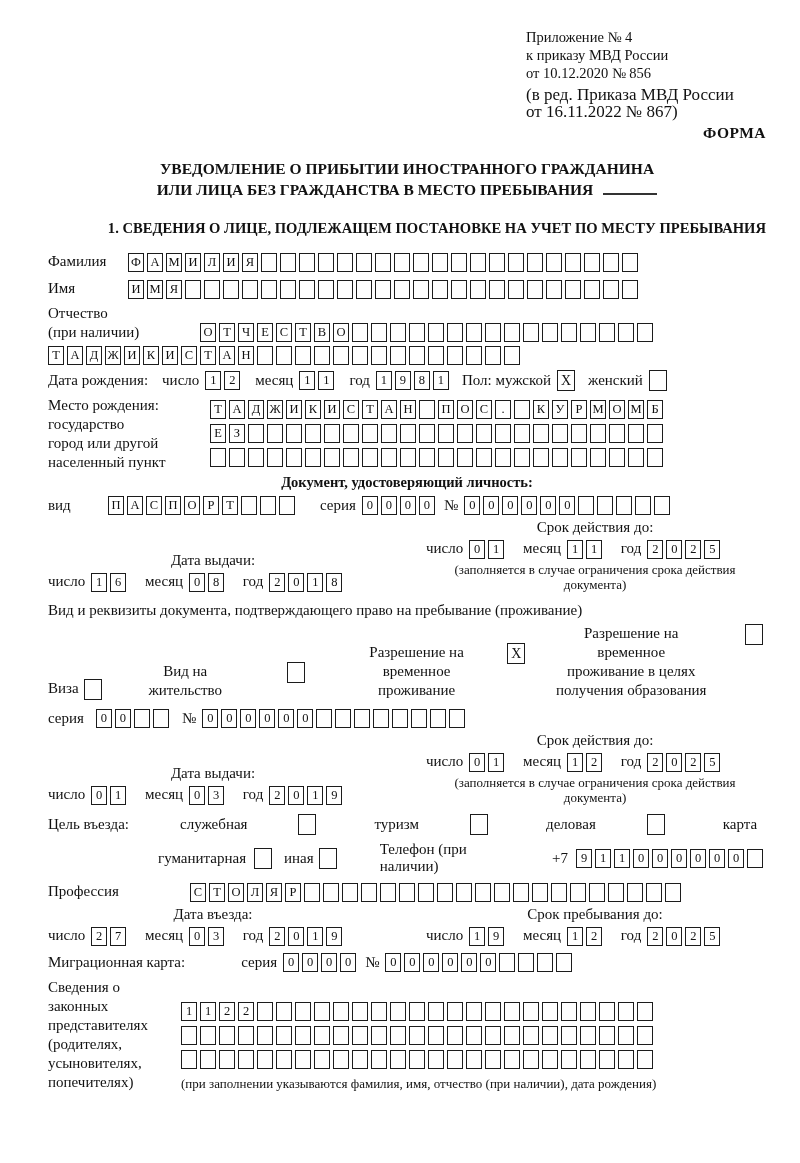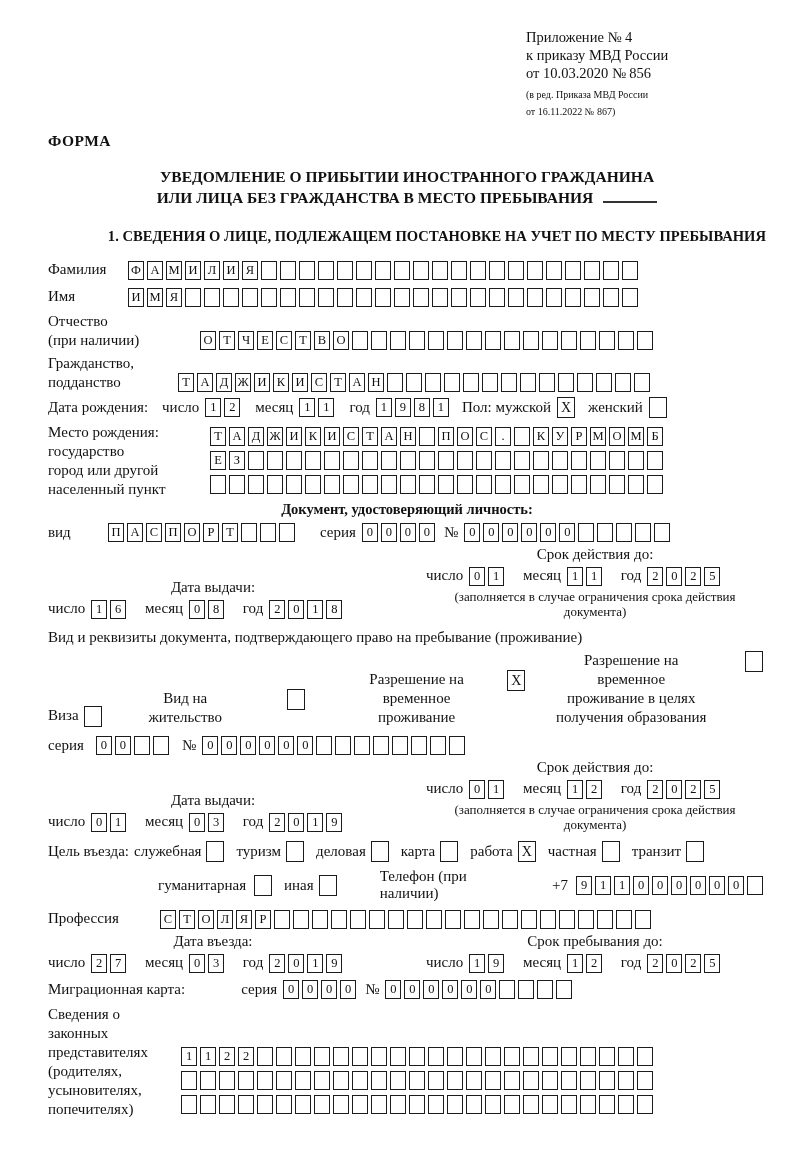--- a/index.html
+++ b/index.html
@@ -4,22 +4,22 @@
 <style>
   * { box-sizing: border-box; margin: 0; padding: 0; }
   body { background: #888; }
   .page {
     width: 800px; height: 1163px; background: #ffffff; color: #111;
     font-family: "Liberation Serif", "DejaVu Serif", serif;
     position: relative; margin: 0 auto; overflow: hidden;
     padding: 28px 34px 0 48px; font-size: 15px;
   }
   .annex { margin-left: 478px; font-size: 14.5px; line-height: 18px; }
-  .annex .ed { font-size: 10px; line-height: 17px; margin-top: 4px; }
-  .form-word { text-align: left; font-weight: bold; margin-top: 12px; font-size: 15.5px; letter-spacing: .5px; }
+  .annex .ed { font-size: 17px; line-height: 17px; margin-top: 4px; }
+  .form-word { text-align: right; font-weight: bold; margin-top: 4px; font-size: 15.5px; letter-spacing: .5px; }
   .title { text-align: center; font-weight: bold; font-size: 15.5px; line-height: 21px; margin-top: 16px; }
   .t-underline { display:inline-block; width: 54px; border-bottom: 2.5px solid #333; height: 12px; margin-left: 10px; }
   .sec-heading { text-align: right; font-weight: bold; font-size: 14.6px; margin-top: 20px; }
 
   .row { display: flex; align-items: flex-end; margin-top: 6px; }
   .lbl { flex: none; line-height: 21px; }
   .lbl2 { flex: none; line-height: 19px; }
   .boxes { white-space: nowrap; display: inline-block; }
   .cell {
     display: inline-block; width: 16px; height: 19px; border: 1.6px solid #1c1c1c;
@@ -45,21 +45,21 @@
   .rep-note { font-size: 13px; margin-top: 7px; text-align: center; }
 </style>
 </head>
 <body>
 
 <div class="page">
 
   <div class="annex">
     <div>Приложение № 4</div>
     <div>к приказу МВД России</div>
-    <div>от 10.03.2020 № 856</div>
+    <div>от 10.12.2020 № 856</div>
     <div class="ed">
       <div>(в ред. Приказа МВД России</div>
       <div>от 16.11.2022 № 867)</div>
     </div>
   </div>
 
   <div class="form-word">ФОРМА</div>
 
   <div class="title">
     <div>УВЕДОМЛЕНИЕ О ПРИБЫТИИ ИНОСТРАННОГО ГРАЖДАНИНА</div>
@@ -82,24 +82,20 @@
 
   <div class="row" style="margin-top:5px;">
     <span class="lbl2" style="width:152px;">
       <div>Отчество</div>
       <div>(при наличии)</div>
     </span>
     <span class="boxes"><span class="cell">О</span><span class="cell">Т</span><span class="cell">Ч</span><span class="cell">Е</span><span class="cell">С</span><span class="cell">Т</span><span class="cell">В</span><span class="cell">О</span><span class="cell"></span><span class="cell"></span><span class="cell"></span><span class="cell"></span><span class="cell"></span><span class="cell"></span><span class="cell"></span><span class="cell"></span><span class="cell"></span><span class="cell"></span><span class="cell"></span><span class="cell"></span><span class="cell"></span><span class="cell"></span><span class="cell"></span><span class="cell"></span></span>
   </div>
 
   <div class="row" style="margin-top:4px;">
-    <span class="lbl2" style="width:130px;">
-      <div>Гражданство,</div>
-      <div>подданство</div>
-    </span>
     <span class="boxes"><span class="cell">Т</span><span class="cell">А</span><span class="cell">Д</span><span class="cell">Ж</span><span class="cell">И</span><span class="cell">К</span><span class="cell">И</span><span class="cell">С</span><span class="cell">Т</span><span class="cell">А</span><span class="cell">Н</span><span class="cell"></span><span class="cell"></span><span class="cell"></span><span class="cell"></span><span class="cell"></span><span class="cell"></span><span class="cell"></span><span class="cell"></span><span class="cell"></span><span class="cell"></span><span class="cell"></span><span class="cell"></span><span class="cell"></span><span class="cell"></span></span>
   </div>
 
   <div class="row" style="margin-top:5px; align-items:center;">
     <span class="lbl">Дата рождения:</span>
     <span class="sl" style="margin-left:14px;">число</span>
     <span class="boxes"><span class="cell">1</span><span class="cell">2</span></span>
     <span class="sl">месяц</span>
     <span class="boxes"><span class="cell">1</span><span class="cell">1</span></span>
     <span class="sl">год</span>
@@ -203,21 +199,21 @@
       <div class="dg-title">Срок действия до:</div>
       <div class="dg-row">
         <span class="sl">число</span><span class="boxes"><span class="cell">0</span><span class="cell">1</span></span>
         <span class="sl">месяц</span><span class="boxes"><span class="cell">1</span><span class="cell">2</span></span>
         <span class="sl">год</span><span class="boxes"><span class="cell">2</span><span class="cell">0</span><span class="cell">2</span><span class="cell">5</span></span>
       </div>
       <div class="note">(заполняется в случае ограничения срока действия документа)</div>
     </div>
   </div>
 
-  <div class="row purpose-row" style="margin-top:8px; ">
+  <div class="row purpose-row" style="margin-top:8px; gap:46px;">
     <span class="lbl">Цель въезда:</span>
     <span class="sl2" style="margin-left:5px;">служебная</span>
     <span class="boxes cb"><span class="cell"></span></span>
     <span class="sl2">туризм</span>
     <span class="boxes cb"><span class="cell"></span></span>
     <span class="sl2">деловая</span>
     <span class="boxes cb"><span class="cell"></span></span>
     <span class="sl2">карта</span>
     <span class="boxes cb"><span class="cell"></span></span>
     <span class="sl2">работа</span>
@@ -231,21 +227,21 @@
   <div class="row purpose-row" style="margin-top:6px; margin-left:110px; align-items:center;">
     <span class="lbl">гуманитарная</span>
     <span class="boxes cb gap8"><span class="cell"></span></span>
     <span class="sl2">иная</span>
     <span class="boxes cb"><span class="cell"></span></span>
     <span class="gap40">Телефон (при наличии)</span>
     <span class="gap26">+7</span>
     <span class="boxes gap8"><span class="cell">9</span><span class="cell">1</span><span class="cell">1</span><span class="cell">0</span><span class="cell">0</span><span class="cell">0</span><span class="cell">0</span><span class="cell">0</span><span class="cell">0</span><span class="cell"></span></span>
   </div>
 
-  <div class="row" style="margin-top:6px;">
+  <div class="row" style="margin-top:6px;gap:30px;">
     <span class="lbl" style="width:112px;">Профессия</span>
     <span class="boxes"><span class="cell">С</span><span class="cell">Т</span><span class="cell">О</span><span class="cell">Л</span><span class="cell">Я</span><span class="cell">Р</span><span class="cell"></span><span class="cell"></span><span class="cell"></span><span class="cell"></span><span class="cell"></span><span class="cell"></span><span class="cell"></span><span class="cell"></span><span class="cell"></span><span class="cell"></span><span class="cell"></span><span class="cell"></span><span class="cell"></span><span class="cell"></span><span class="cell"></span><span class="cell"></span><span class="cell"></span><span class="cell"></span><span class="cell"></span><span class="cell"></span></span>
   </div>
 
   <div class="row" style="margin-top:4px;">
     <div class="dg" style="width:330px;">
       <div class="dg-title">Дата въезда:</div>
       <div class="dg-row">
         <span class="sl">число</span><span class="boxes"><span class="cell">2</span><span class="cell">7</span></span>
         <span class="sl">месяц</span><span class="boxes"><span class="cell">0</span><span class="cell">3</span></span>
@@ -276,16 +272,17 @@
       <div>законных</div>
       <div>представителях</div>
       <div>(родителях,</div>
       <div>усыновителях,</div>
       <div>попечителях)</div>
     </span>
     <span class="stack">
       <span class="boxes"><span class="cell">1</span><span class="cell">1</span><span class="cell">2</span><span class="cell">2</span><span class="cell"></span><span class="cell"></span><span class="cell"></span><span class="cell"></span><span class="cell"></span><span class="cell"></span><span class="cell"></span><span class="cell"></span><span class="cell"></span><span class="cell"></span><span class="cell"></span><span class="cell"></span><span class="cell"></span><span class="cell"></span><span class="cell"></span><span class="cell"></span><span class="cell"></span><span class="cell"></span><span class="cell"></span><span class="cell"></span><span class="cell"></span></span>
       <span class="boxes"><span class="cell"></span><span class="cell"></span><span class="cell"></span><span class="cell"></span><span class="cell"></span><span class="cell"></span><span class="cell"></span><span class="cell"></span><span class="cell"></span><span class="cell"></span><span class="cell"></span><span class="cell"></span><span class="cell"></span><span class="cell"></span><span class="cell"></span><span class="cell"></span><span class="cell"></span><span class="cell"></span><span class="cell"></span><span class="cell"></span><span class="cell"></span><span class="cell"></span><span class="cell"></span><span class="cell"></span><span class="cell"></span></span>
       <span class="boxes"><span class="cell"></span><span class="cell"></span><span class="cell"></span><span class="cell"></span><span class="cell"></span><span class="cell"></span><span class="cell"></span><span class="cell"></span><span class="cell"></span><span class="cell"></span><span class="cell"></span><span class="cell"></span><span class="cell"></span><span class="cell"></span><span class="cell"></span><span class="cell"></span><span class="cell"></span><span class="cell"></span><span class="cell"></span><span class="cell"></span><span class="cell"></span><span class="cell"></span><span class="cell"></span><span class="cell"></span><span class="cell"></span></span>
+      <div class="rep-note">(при заполнении указываются фамилия, имя, отчество (при наличии), дата рождения)</div>
     </span>
   </div>
 
 </div>
 
 </body></html>

